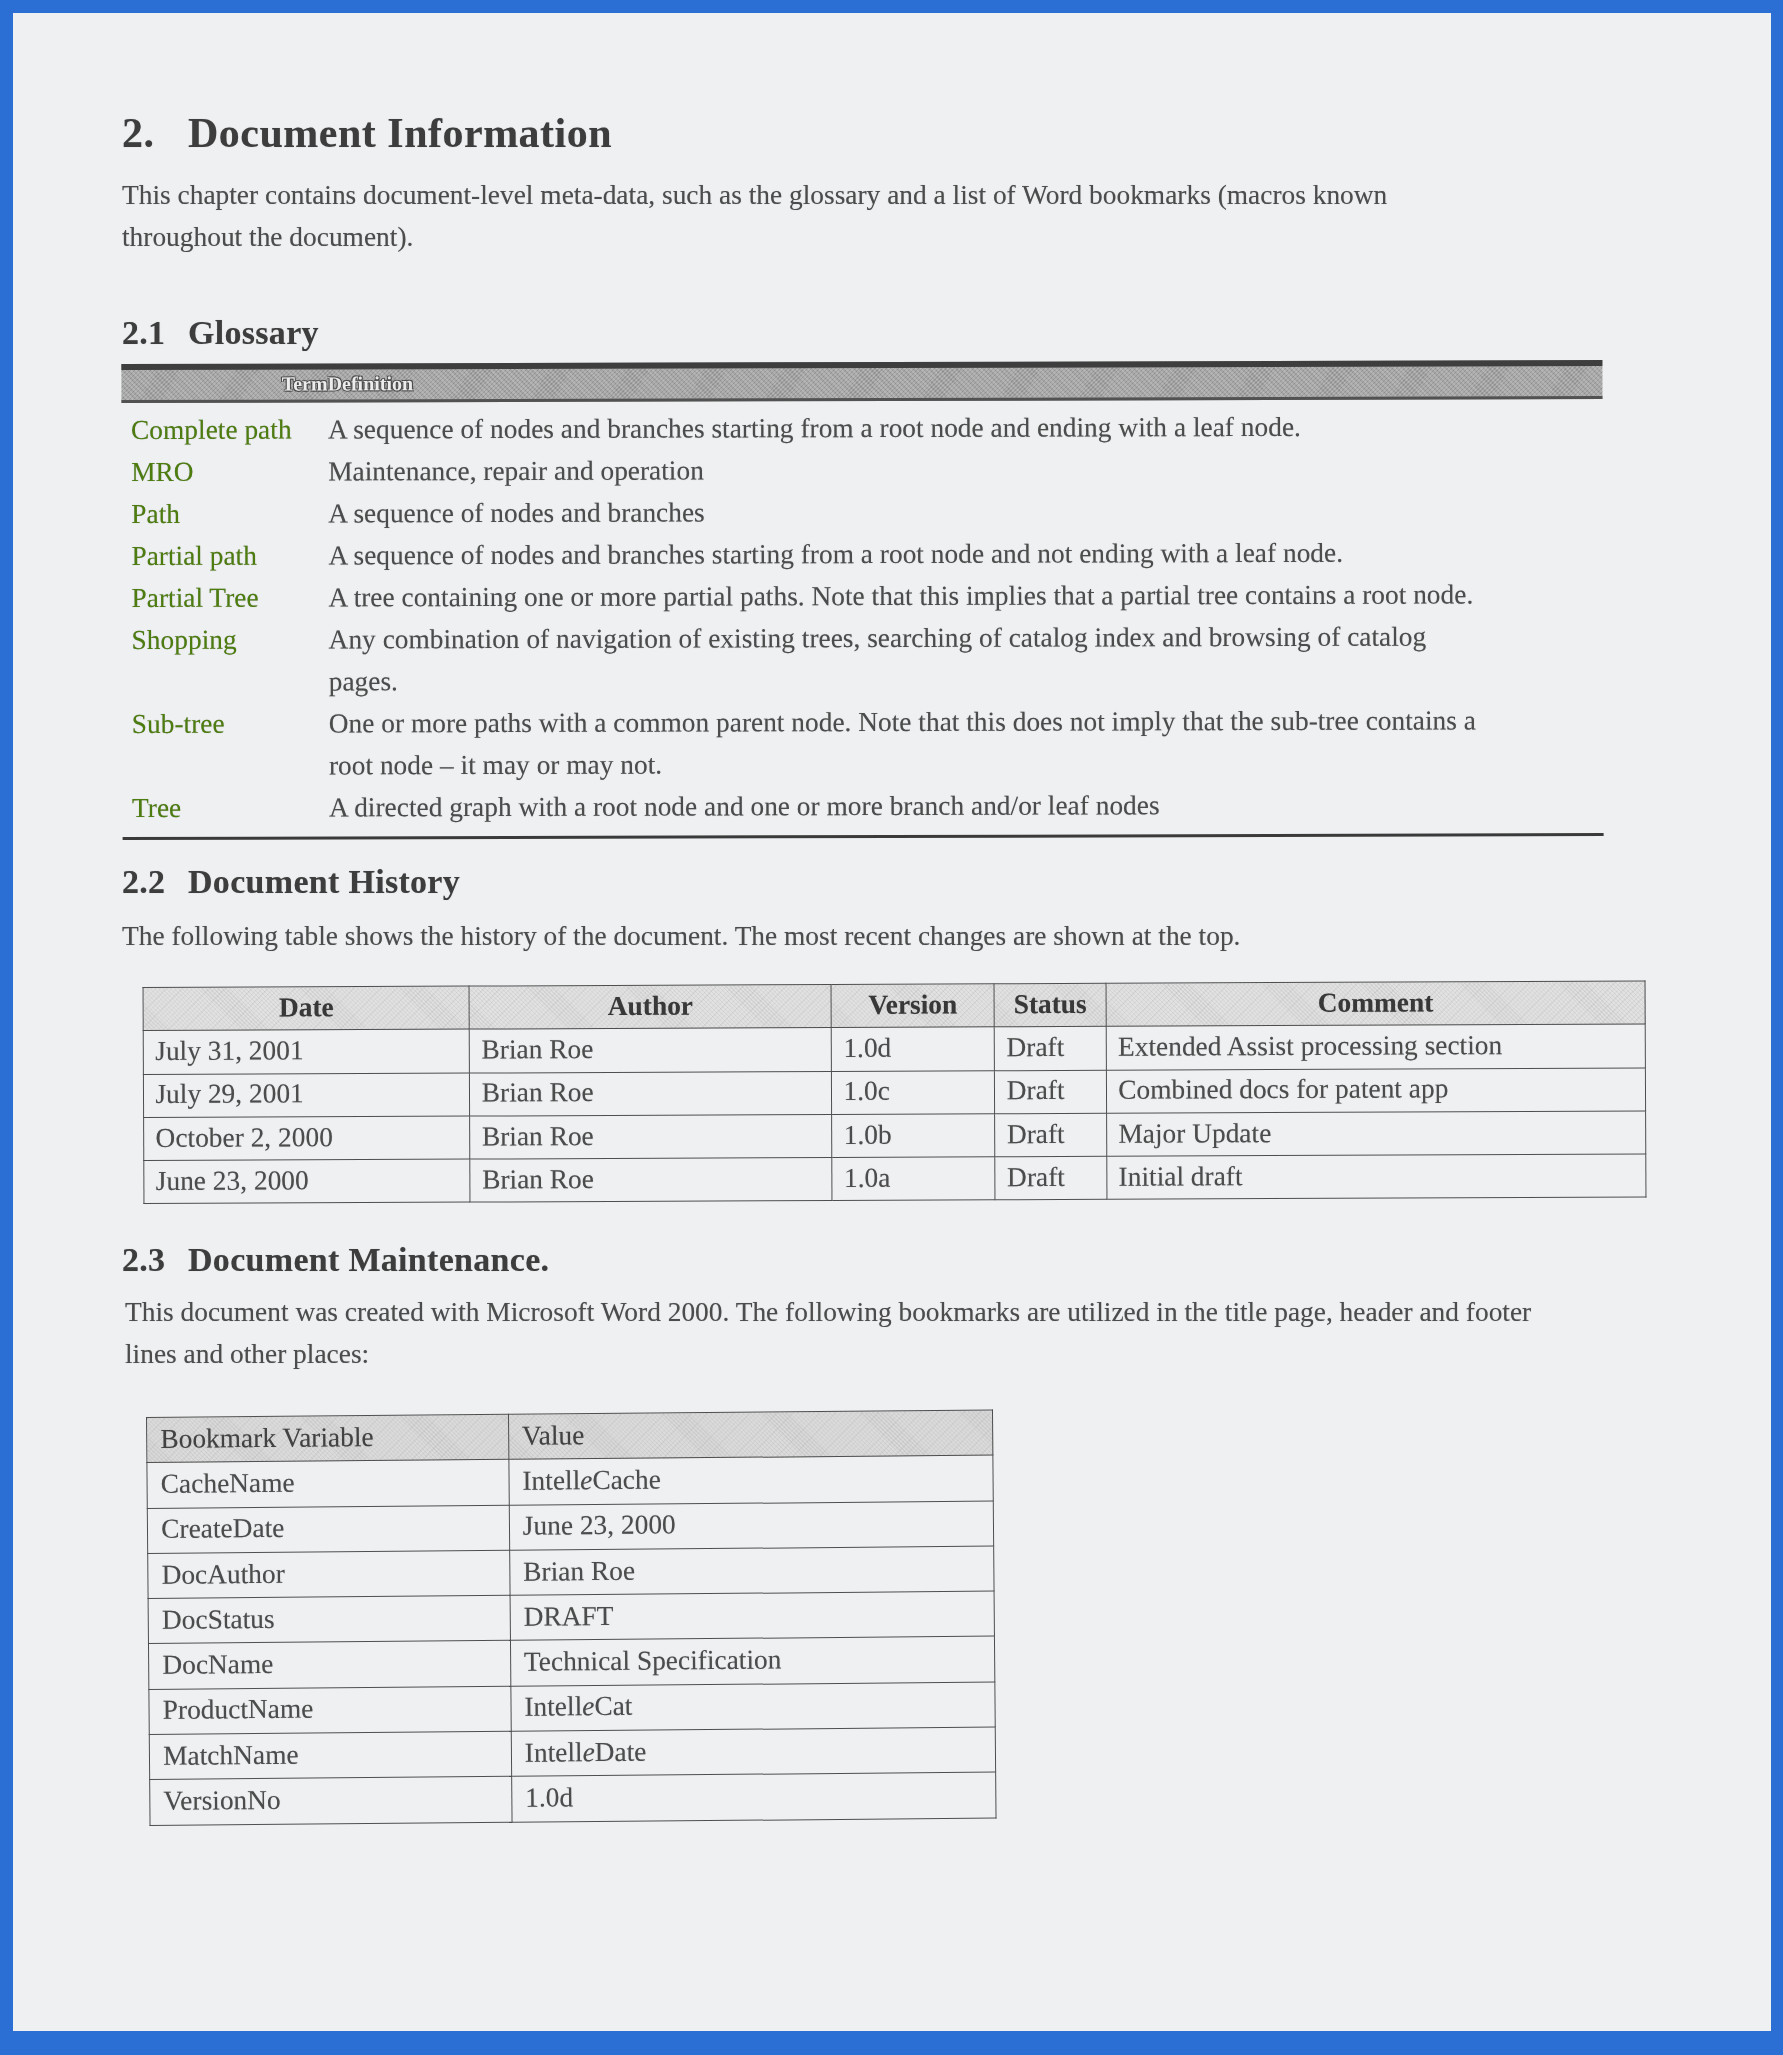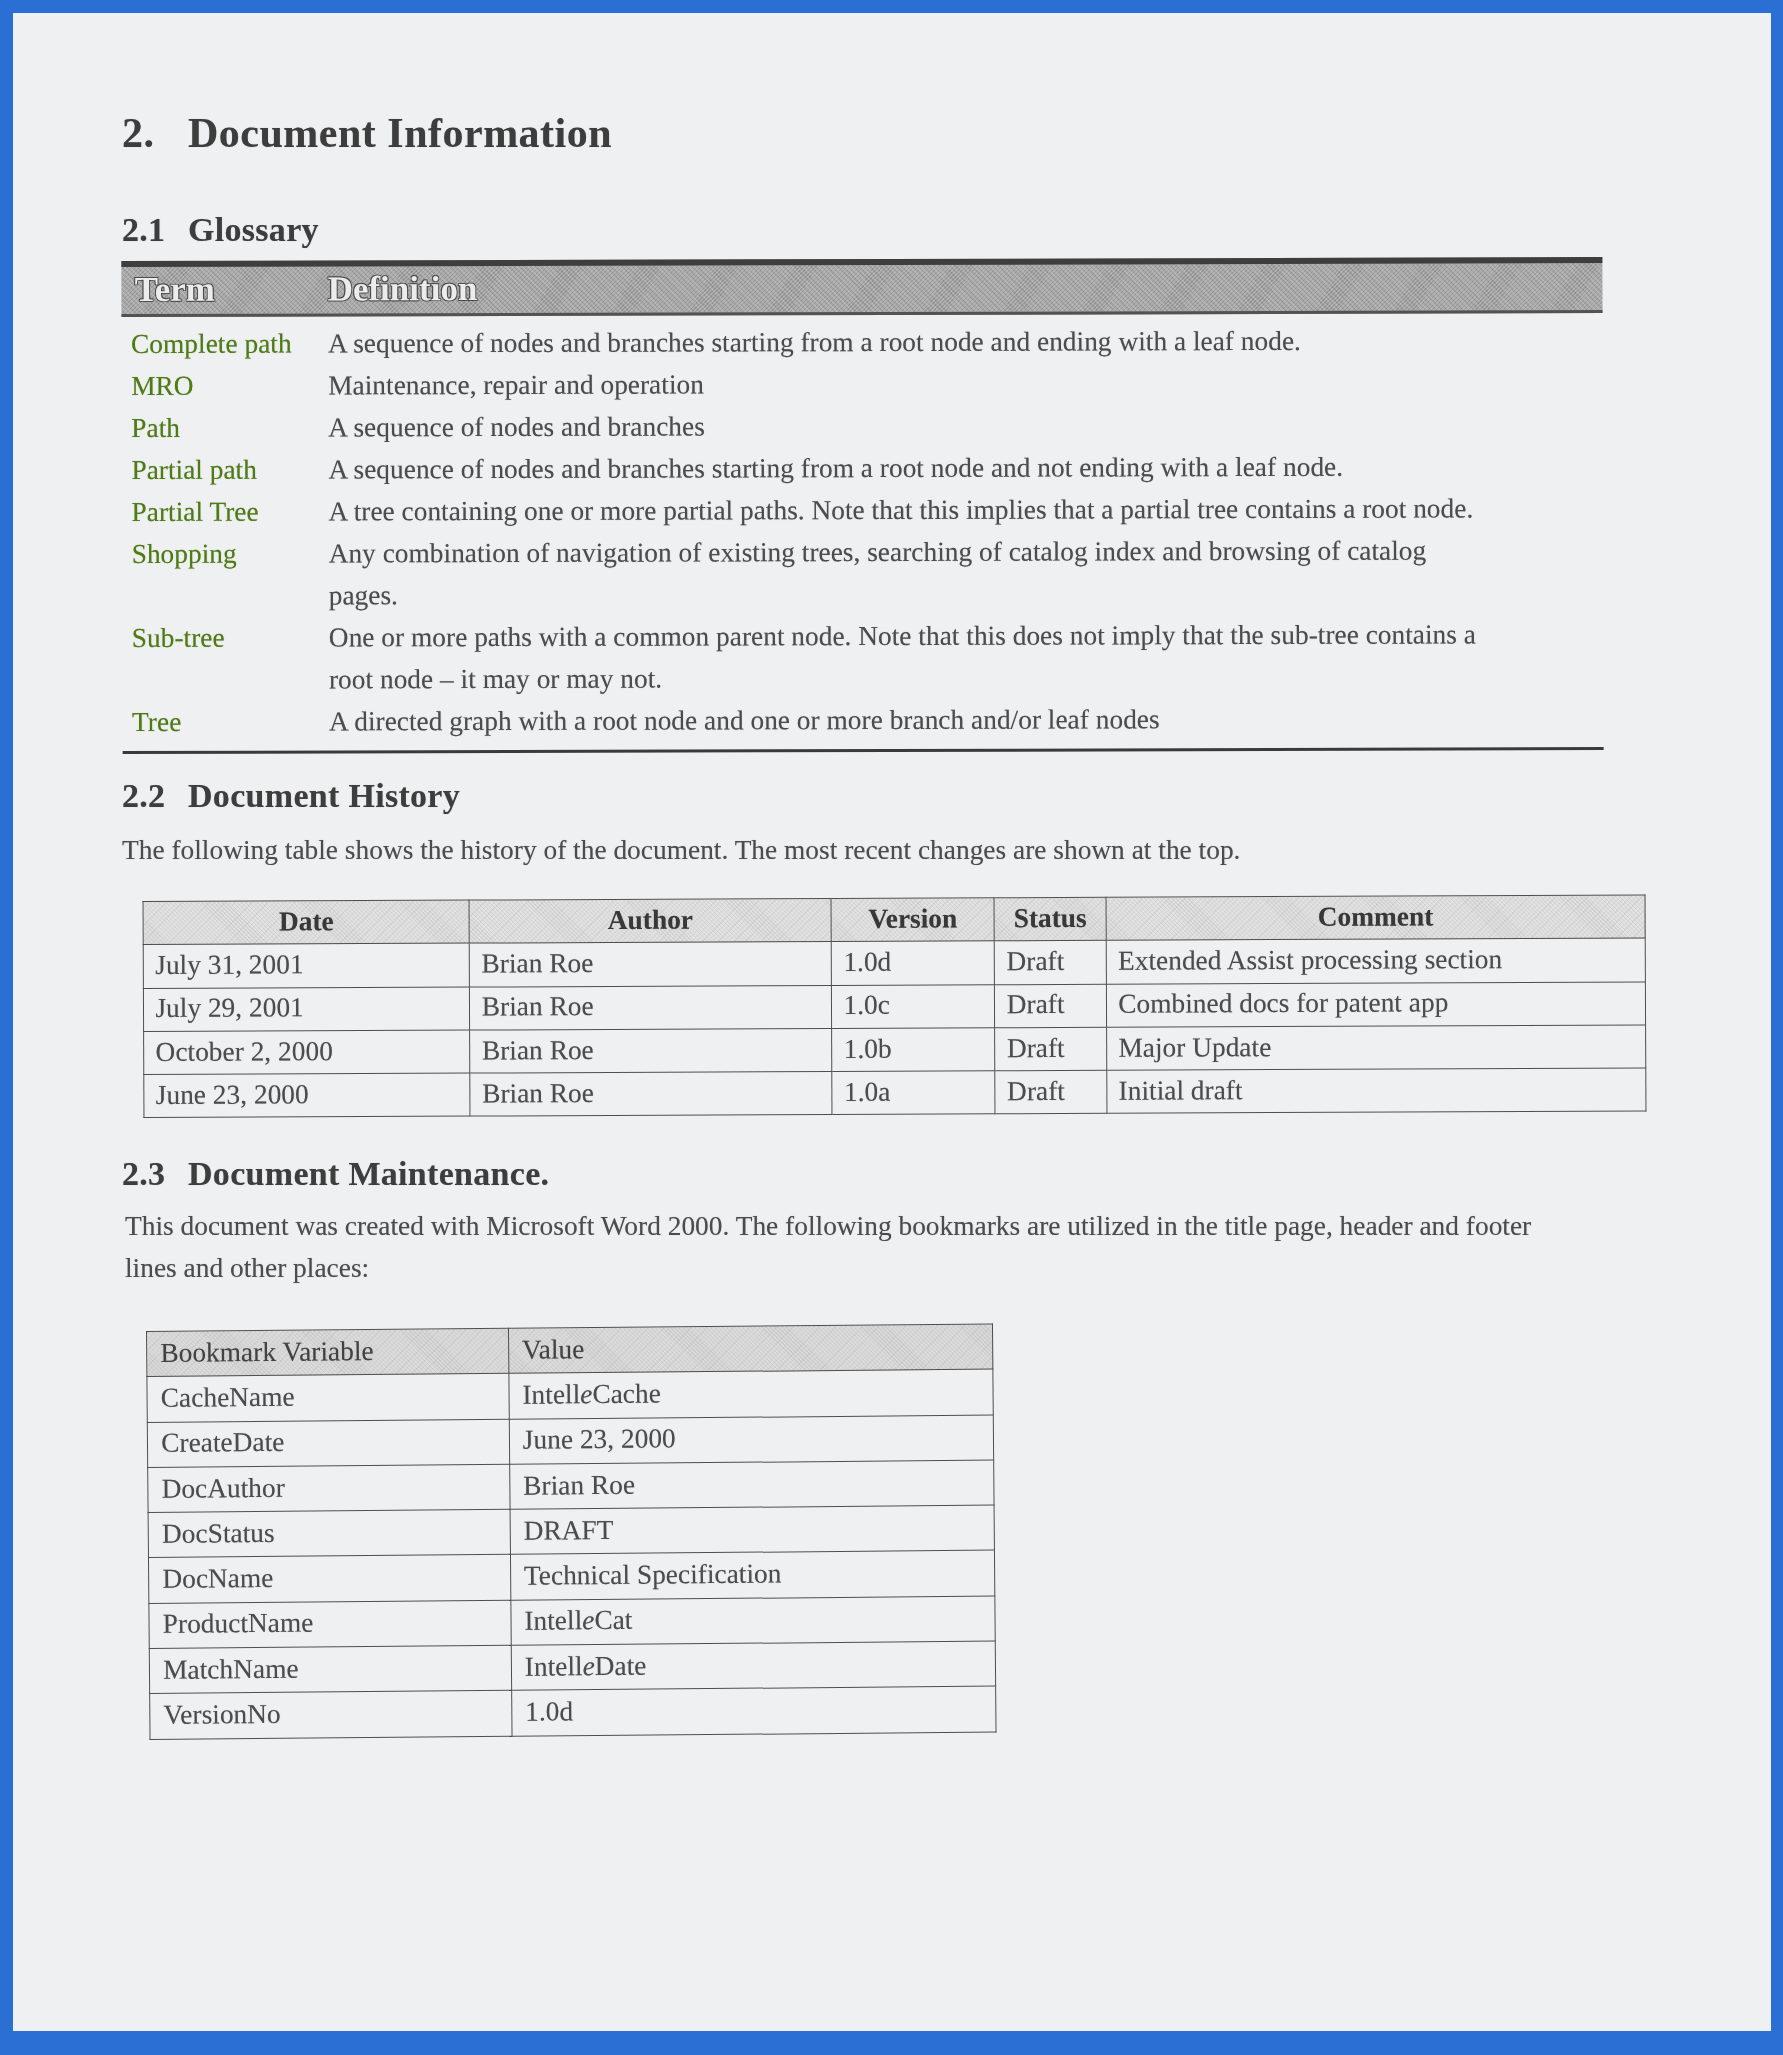--- a/index.html
+++ b/index.html
@@ -44,22 +44,23 @@
     display:flex;
     background-color:#a4a4a4;
     background-image:
       repeating-linear-gradient(45deg, rgba(255,255,255,.20) 0 1.9px, rgba(255,255,255,0) 1.9px 3.8px),
       repeating-linear-gradient(-45deg, rgba(45,45,45,.18) 0 0.9px, rgba(45,45,45,0) 0.9px 2.8px);
     border-top:6.6px solid #3e3e3e;
     border-bottom:3.8px solid #525252;
     padding:2.8px 0 4.7px 13.2px;
   }
   .gloss-head .hcell {
-    font-size:35px; font-weight:700; color:#ececec;
+    font-size:20px; font-weight:700; color:#ececec;
     text-shadow:0.9px 0.9px 0 #4c4c4c, -0.9px -0.9px 0 #4c4c4c, 0.9px -0.9px 0 #4c4c4c, -0.9px 0.9px 0 #4c4c4c, 0 0 1.9px #4c4c4c;
+    text-align:right;
   }
   .gloss-head .hcell.term { width:193px; }
   .gloss-body { padding:5.7px 0 7.6px 9.5px; }
   .grow { display:flex; }
   .gterm {
     width:197px; flex:0 0 197px;
     font-size:27.4px; line-height:42px; color:#4d7c0f;
   }
   .gdef {
     width:1164px; max-width:1164px;
@@ -125,20 +126,21 @@
   td em { font-style:italic; }
 </style>
 </head>
 <body>
 
 <div class="page">
 
   <h1 class="sec">
     <span class="hnum">2.</span><span>Document Information</span>
   </h1>
+  <p class="body mt-intro">This chapter contains document-level meta-data, such as the glossary and a list of Word bookmarks (macros known throughout the document).</p>
 
   <h2 class="sec mt-gloss-head">
     <span class="hnum">2.1</span><span>Glossary</span>
   </h2>
 
   <div class="gloss">
     <div class="gloss-head">
       <div class="hcell term">Term</div>
       <div class="hcell">Definition</div>
     </div>

